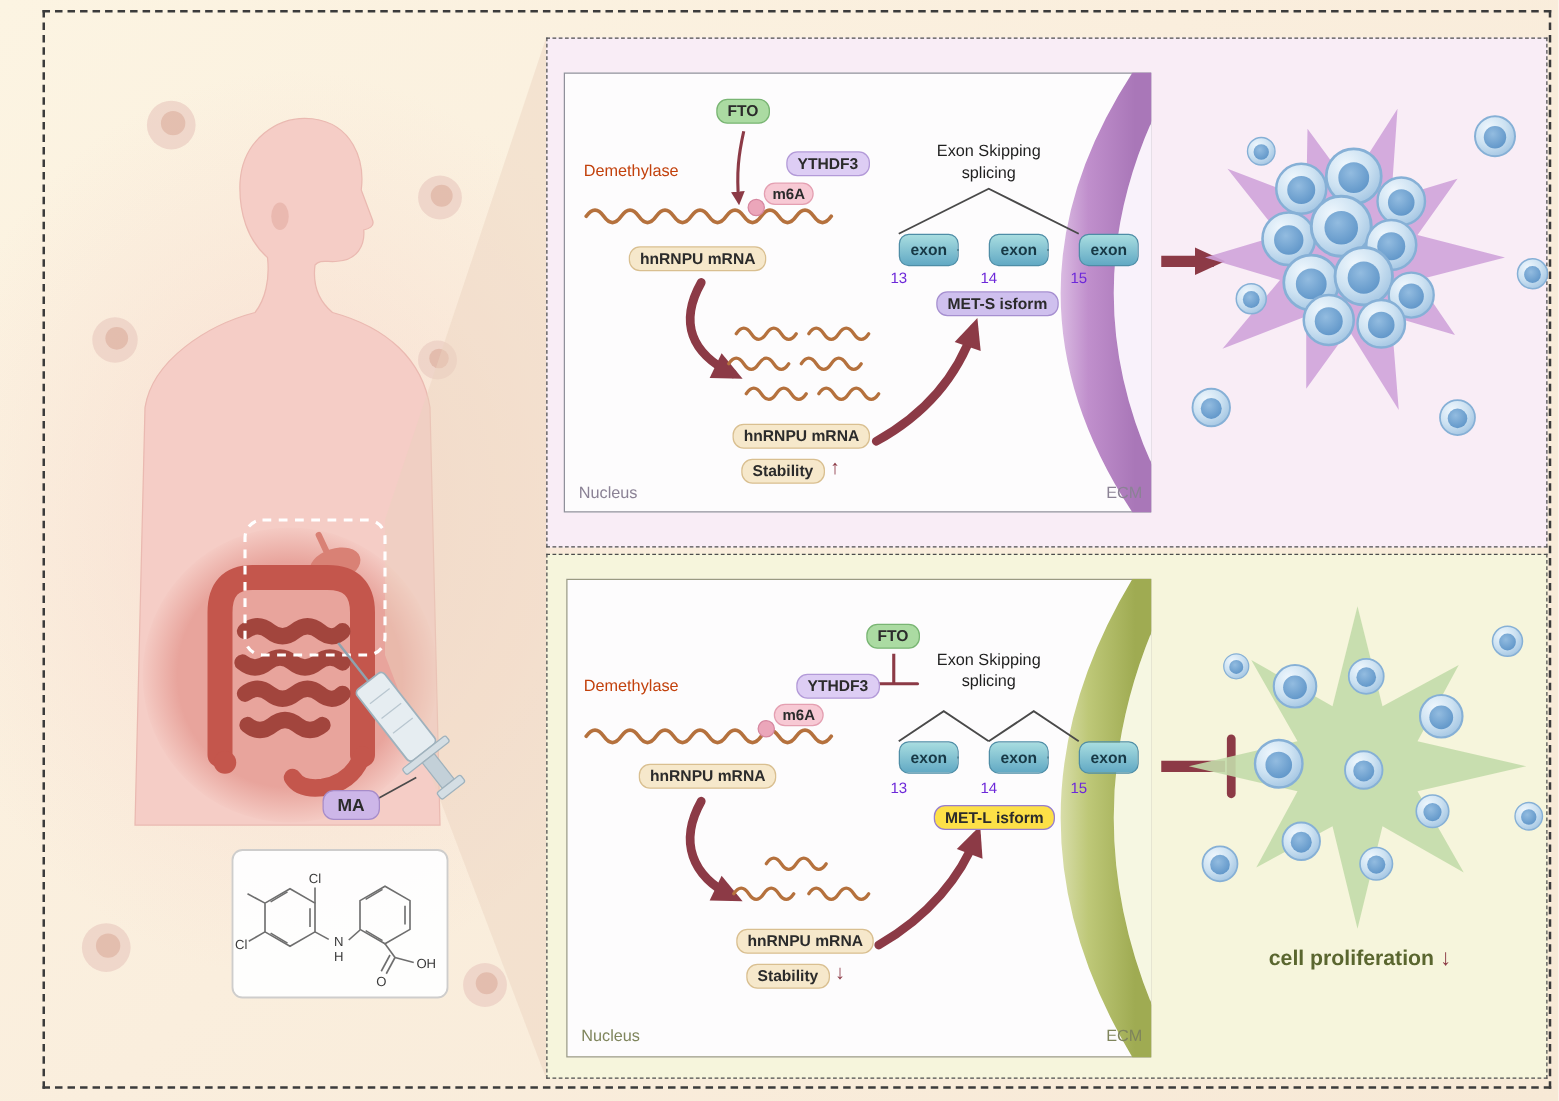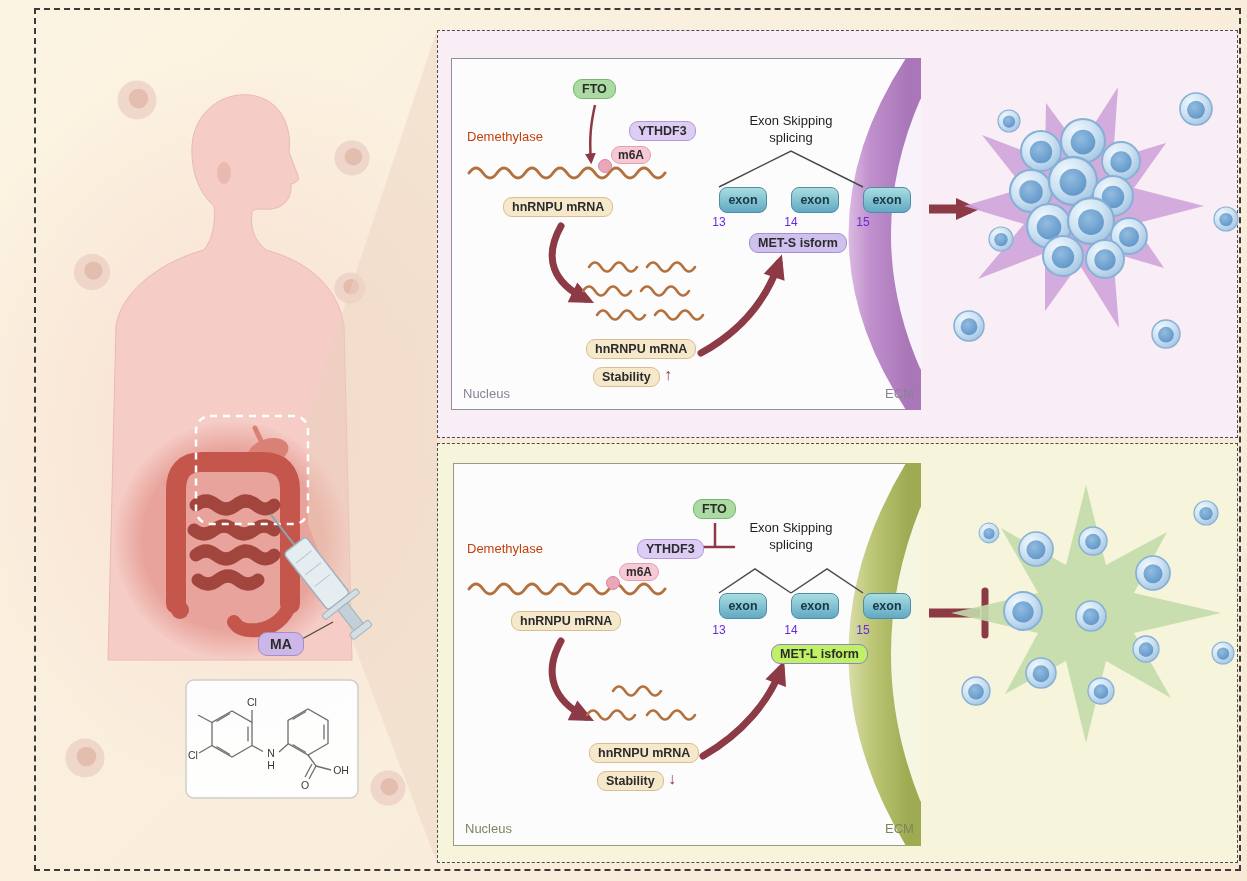--- a/index.html
+++ b/index.html
@@ -23,21 +23,21 @@
   .panel > .tag, .panel > .txt, .panel > .exon, .panel > .num, .panel > .skiptxt,
   .panel > .prolif, .panel > .stab-arrow { z-index:2; }
 
   .tag { position:absolute; font-size:12.5px; font-weight:600; color:#2b2b2b;
          padding:2px 8px; border-radius:9px; border:1px solid; white-space:nowrap; }
   .tag-green { background:#abdba2; border-color:#79b573; }
   .tag-purple { background:#ddcdf4; border-color:#b39ad8; }
   .tag-pink { background:#f7c9d4; border-color:#e49fb1; padding:1px 6px; font-size:12px; }
   .tag-tan { background:#f6e8cb; border-color:#d9bf90; }
   .tag-viol { background:#cfc0ee; border-color:#a68fd0; }
-  .tag-viol2 { background:#bef264; border-color:#977ecd;margin-left:24px; }
+  .tag-viol2 { background:#fde047; border-color:#977ecd; }
   .tag-ma { background:#cdb6e8; border-color:#a78cc9; font-size:14px; font-weight:700; padding:3px 11px; }
 
   .txt { position:absolute; font-size:13px; color:#c2410c; white-space:nowrap; }
   .skiptxt { position:absolute; width:160px; text-align:center; font-size:13px; color:#1f1f1f; }
   .exon { position:absolute; width:48px; height:26px; border-radius:8px;
           background:linear-gradient(180deg,#a8dde0,#62a9c4); border:1px solid #4e8da6;
           display:flex; align-items:center; justify-content:center;
           font-size:12.5px; font-weight:600; color:#173845;margin-left:24px; }
   .num { position:absolute; width:48px; text-align:center; font-size:12px; color:#6d28d9; }
   .nuc-t { color:#8b8295; } .ecm-t { color:#8b8295; }
@@ -314,16 +314,17 @@
     <div class="skiptxt" style="left:273px;top:93px">splicing</div>
     <div class="exon" style="left:257px;top:149px">exon</div>
     <div class="exon" style="left:329px;top:149px">exon</div>
     <div class="exon" style="left:401px;top:149px">exon</div>
     <div class="num" style="left:257px;top:179px">13</div>
     <div class="num" style="left:329px;top:179px">14</div>
     <div class="num" style="left:401px;top:179px">15</div>
     <div class="tag tag-viol2" style="left:309px;top:200px">MET-L isform</div>
     <div class="txt nuc-b" style="left:27px;top:377px">Nucleus</div>
     <div class="txt ecm-b" style="left:447px;top:377px">ECM</div>
+    <div class="prolif prolif-b" style="left:505px;top:312px"><span>cell proliferation</span> <span class="pa">↓</span></div>
   </div>
 
   <div class="frame"></div>
 </div>
 
 </body></html>

